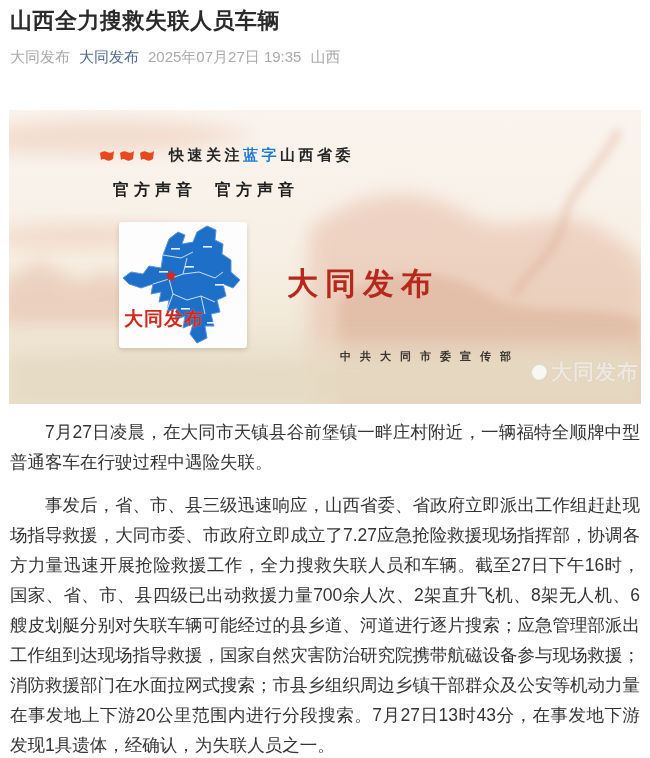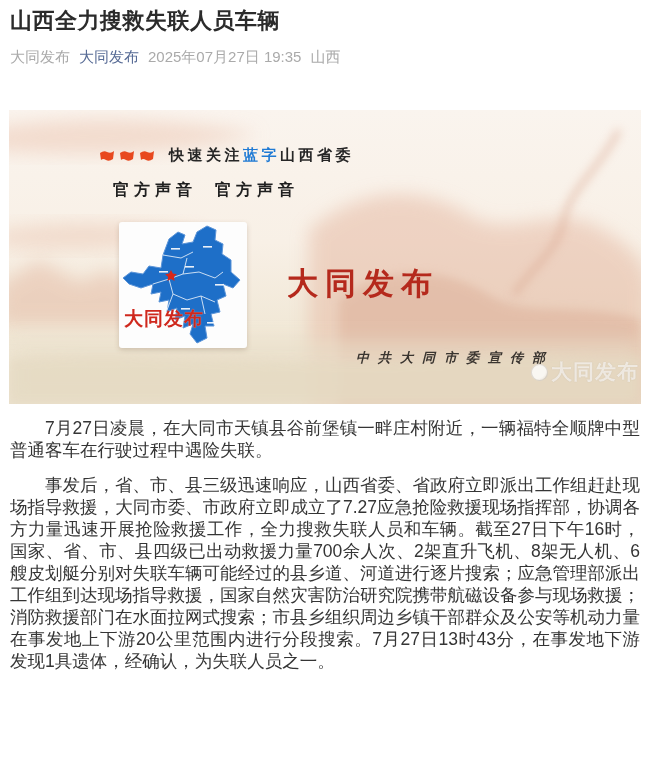--- a/index.html
+++ b/index.html
@@ -63,22 +63,22 @@
     font-size: 19px; font-weight: bold; color: #cf281d; letter-spacing: 1px;
     text-shadow: 0 0 1px rgba(255,255,255,.6); white-space: nowrap;
   }
 
   .brand-name {
     position: absolute; left: 278px; top: 153px;
     font-size: 31px; font-weight: bold; color: #b5291c; letter-spacing: 7px;
     white-space: nowrap;
   }
   .org-line1, .org-line2 {
-    position: absolute; left: 347px;
-    font-size: 13px; font-weight: bold; color: #3a3530; white-space: nowrap; font-style: italic;
+    position: absolute; left: 331px;
+    font-size: 11px; font-weight: bold; color: #3a3530; white-space: nowrap;
   }
   .org-line1 { top: 239px; letter-spacing: 9px; }
   .org-line2 { top: 260px; letter-spacing: 5px; }
 
   .watermark {
     position: absolute; right: 2px; top: 248px;
     display: flex; align-items: center; gap: 3px;
     opacity: .8;
   }
   .watermark .wm-logo {
@@ -92,21 +92,21 @@
     text-shadow: 0 0 1px rgba(140,120,100,.45);
     white-space: nowrap;
   }
 
   
   .article-body {
     position: absolute; left: 0; top: 398px; width: 650px;
     padding: 6px 10px 0 10px;
   }
   .article-body p {
-    font-size: 17.5px; line-height: 22px; color: #353535;
+    font-size: 17.5px; line-height: 30px; color: #353535;
     text-align: justify; text-indent: 2em;
     margin-top: 13px;
   }
   .article-body p:first-child { margin-top: 7px; }
 </style>
 </head>
 <body>
 
 <div class="page">
 

